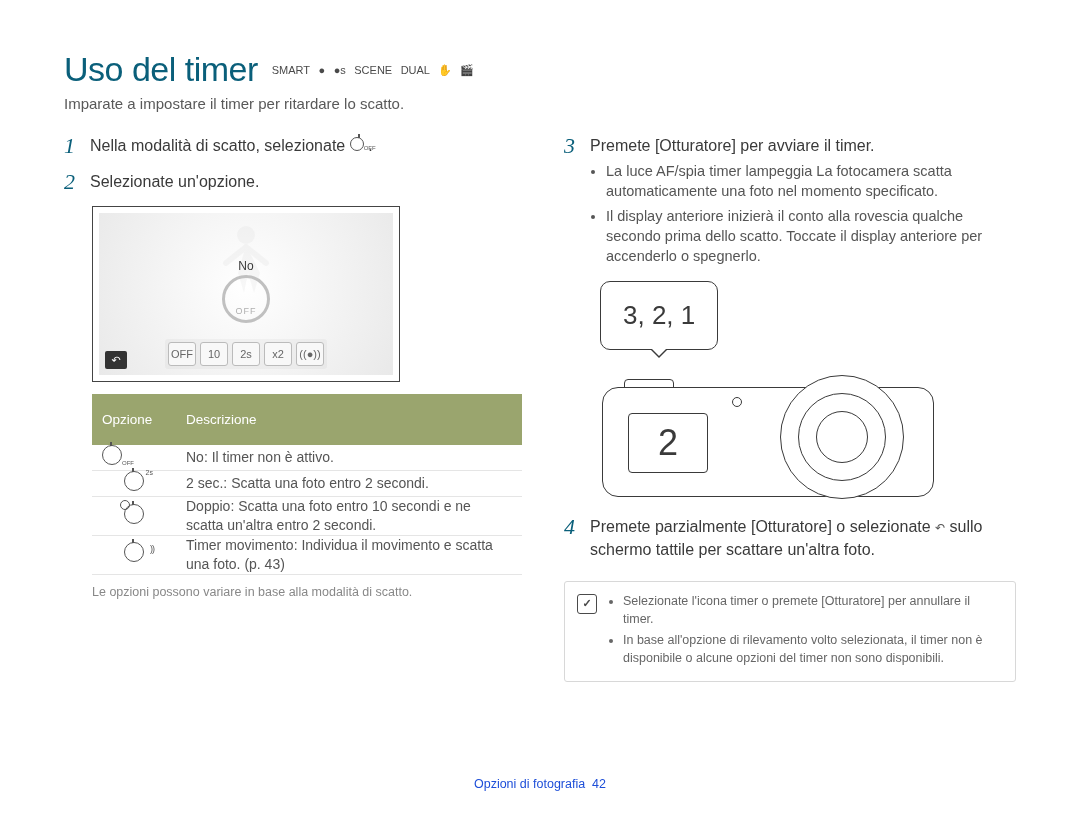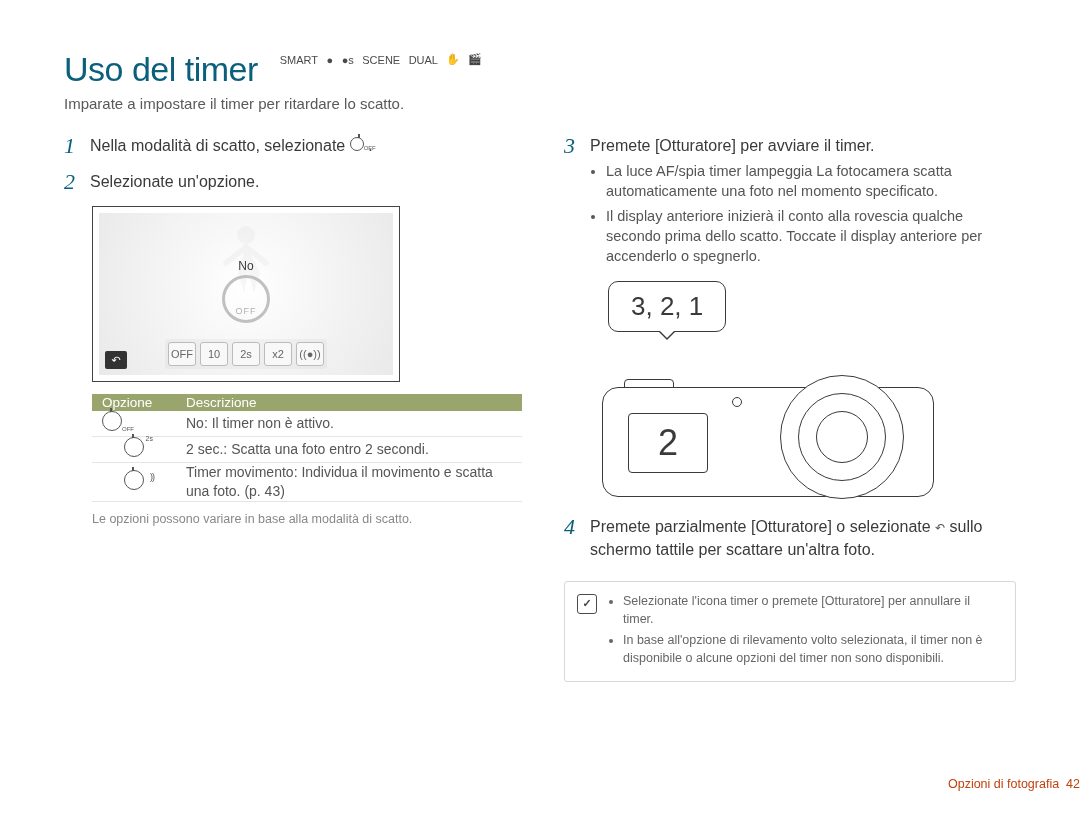--- a/index.html
+++ b/index.html
@@ -13,22 +13,22 @@
   }
   .page {
     position: relative;
     width: 1080px;
     height: 815px;
     padding: 50px 64px 40px 64px;
     box-sizing: border-box;
   }
   .title-row {
     display: flex;
-    align-items: flex-start;
-    gap: 22px;
+    align-items: center;
+    gap: 14px;
     margin-bottom: 6px;
   }
   .title {
     font-size: 34px;
     font-weight: 400;
     color: #0a5f7a;
     letter-spacing: -0.5px;
   }
   .mode-icons .mini {
     font-size: 11px;
@@ -132,21 +132,21 @@
     width: 430px;
     margin-left: 28px;
     border-collapse: collapse;
     font-size: 14px;
   }
   .opt-table th {
     background: #9aa56e;
     color: #fff;
     font-weight: 400;
     text-align: left;
-    padding: 1px 10px;
+    padding: 18px 10px;
     font-size: 13.5px;
   }
   .opt-table th:first-child { width: 64px; }
   .opt-table td {
     padding: 0 10px;
     border-bottom: 1px solid #e5e5e5;
     vertical-align: middle;
     color: #555;
     line-height: 1.35;
   }
@@ -165,23 +165,23 @@
   }
 
   
   .camera-wrap {
     margin: 14px 0 20px 28px;
     position: relative;
     width: 360px;
     height: 210px;
   }
   .speech {
-    position:absolute; top:-4px; left:16px;
+    position:absolute; top:-4px; left:8px;
     border:1.5px solid #3a3a3a; border-radius:10px;
-    padding: 9px 22px; font-size:26px; background:#fff;
+    padding: 18px 22px; font-size:26px; background:#fff;
   }
   .speech::after {
     content:""; position:absolute; left:50%; bottom:-18px; transform:translateX(-50%);
     border:9px solid transparent; border-top-color:#3a3a3a;
   }
   .speech::before {
     content:""; position:absolute; left:50%; bottom:-15px; transform:translateX(-50%);
     border:8px solid transparent; border-top-color:#fff; z-index:1;
   }
   .camera {
@@ -229,21 +229,21 @@
   .note-box .note-icon {
     position:absolute; left:12px; top:12px;
     width:18px;height:18px;border:1.6px solid #4a4a4a;border-radius:3px;
     display:flex;align-items:center;justify-content:center;color:#4a4a4a;font-weight:700;font-size:11px;
   }
   .note-box ul { margin:0; padding-left:14px; }
   .note-box li { margin-bottom:3px; }
 
   .footer {
     position:absolute; left:0; right:0; bottom:24px;
-    text-align:right; font-size:12.5px; color:#c2410c;
+    text-align:center; font-size:12.5px; color:#1d4ed8;
   }
   .inline-icon { font-size:12px; color:#555; }
 </style>
 </head>
 <body>
 
 <div class="page">
 
   <div class="title-row">
     <div class="title">Uso del timer</div>
@@ -311,20 +311,24 @@
         <tbody>
           <tr>
             <td class=" SIGic"><span class="t-sym off-s"></span></td>
             <td><span class="strong">No</span><span>: Il timer non è attivo.</span></td>
           </tr>
           <tr>
             <td class="ic"><span class="t-sym small"></span></td>
             <td><span class="strong">2 sec.</span><span>: Scatta una foto entro 2 secondi.</span></td>
           </tr>
           <tr>
+            <td class="ic"><span class="t-sym double"></span></td>
+            <td><span class="strong">Doppio</span><span>: Scatta una foto entro 10 secondi e ne scatta un'altra entro 2 secondi.</span></td>
+          </tr>
+          <tr>
             <td class="ic"><span class="t-sym motion"></span></td>
             <td><span class="strong">Timer movimento</span><span>: Individua il movimento e scatta una foto. (p. 43)</span></td>
           </tr>
         </tbody>
       </table>
 
       <div class="footnote">Le opzioni possono variare in base alla modalità di scatto.</div>
     </div>
 
     <div class="col">

